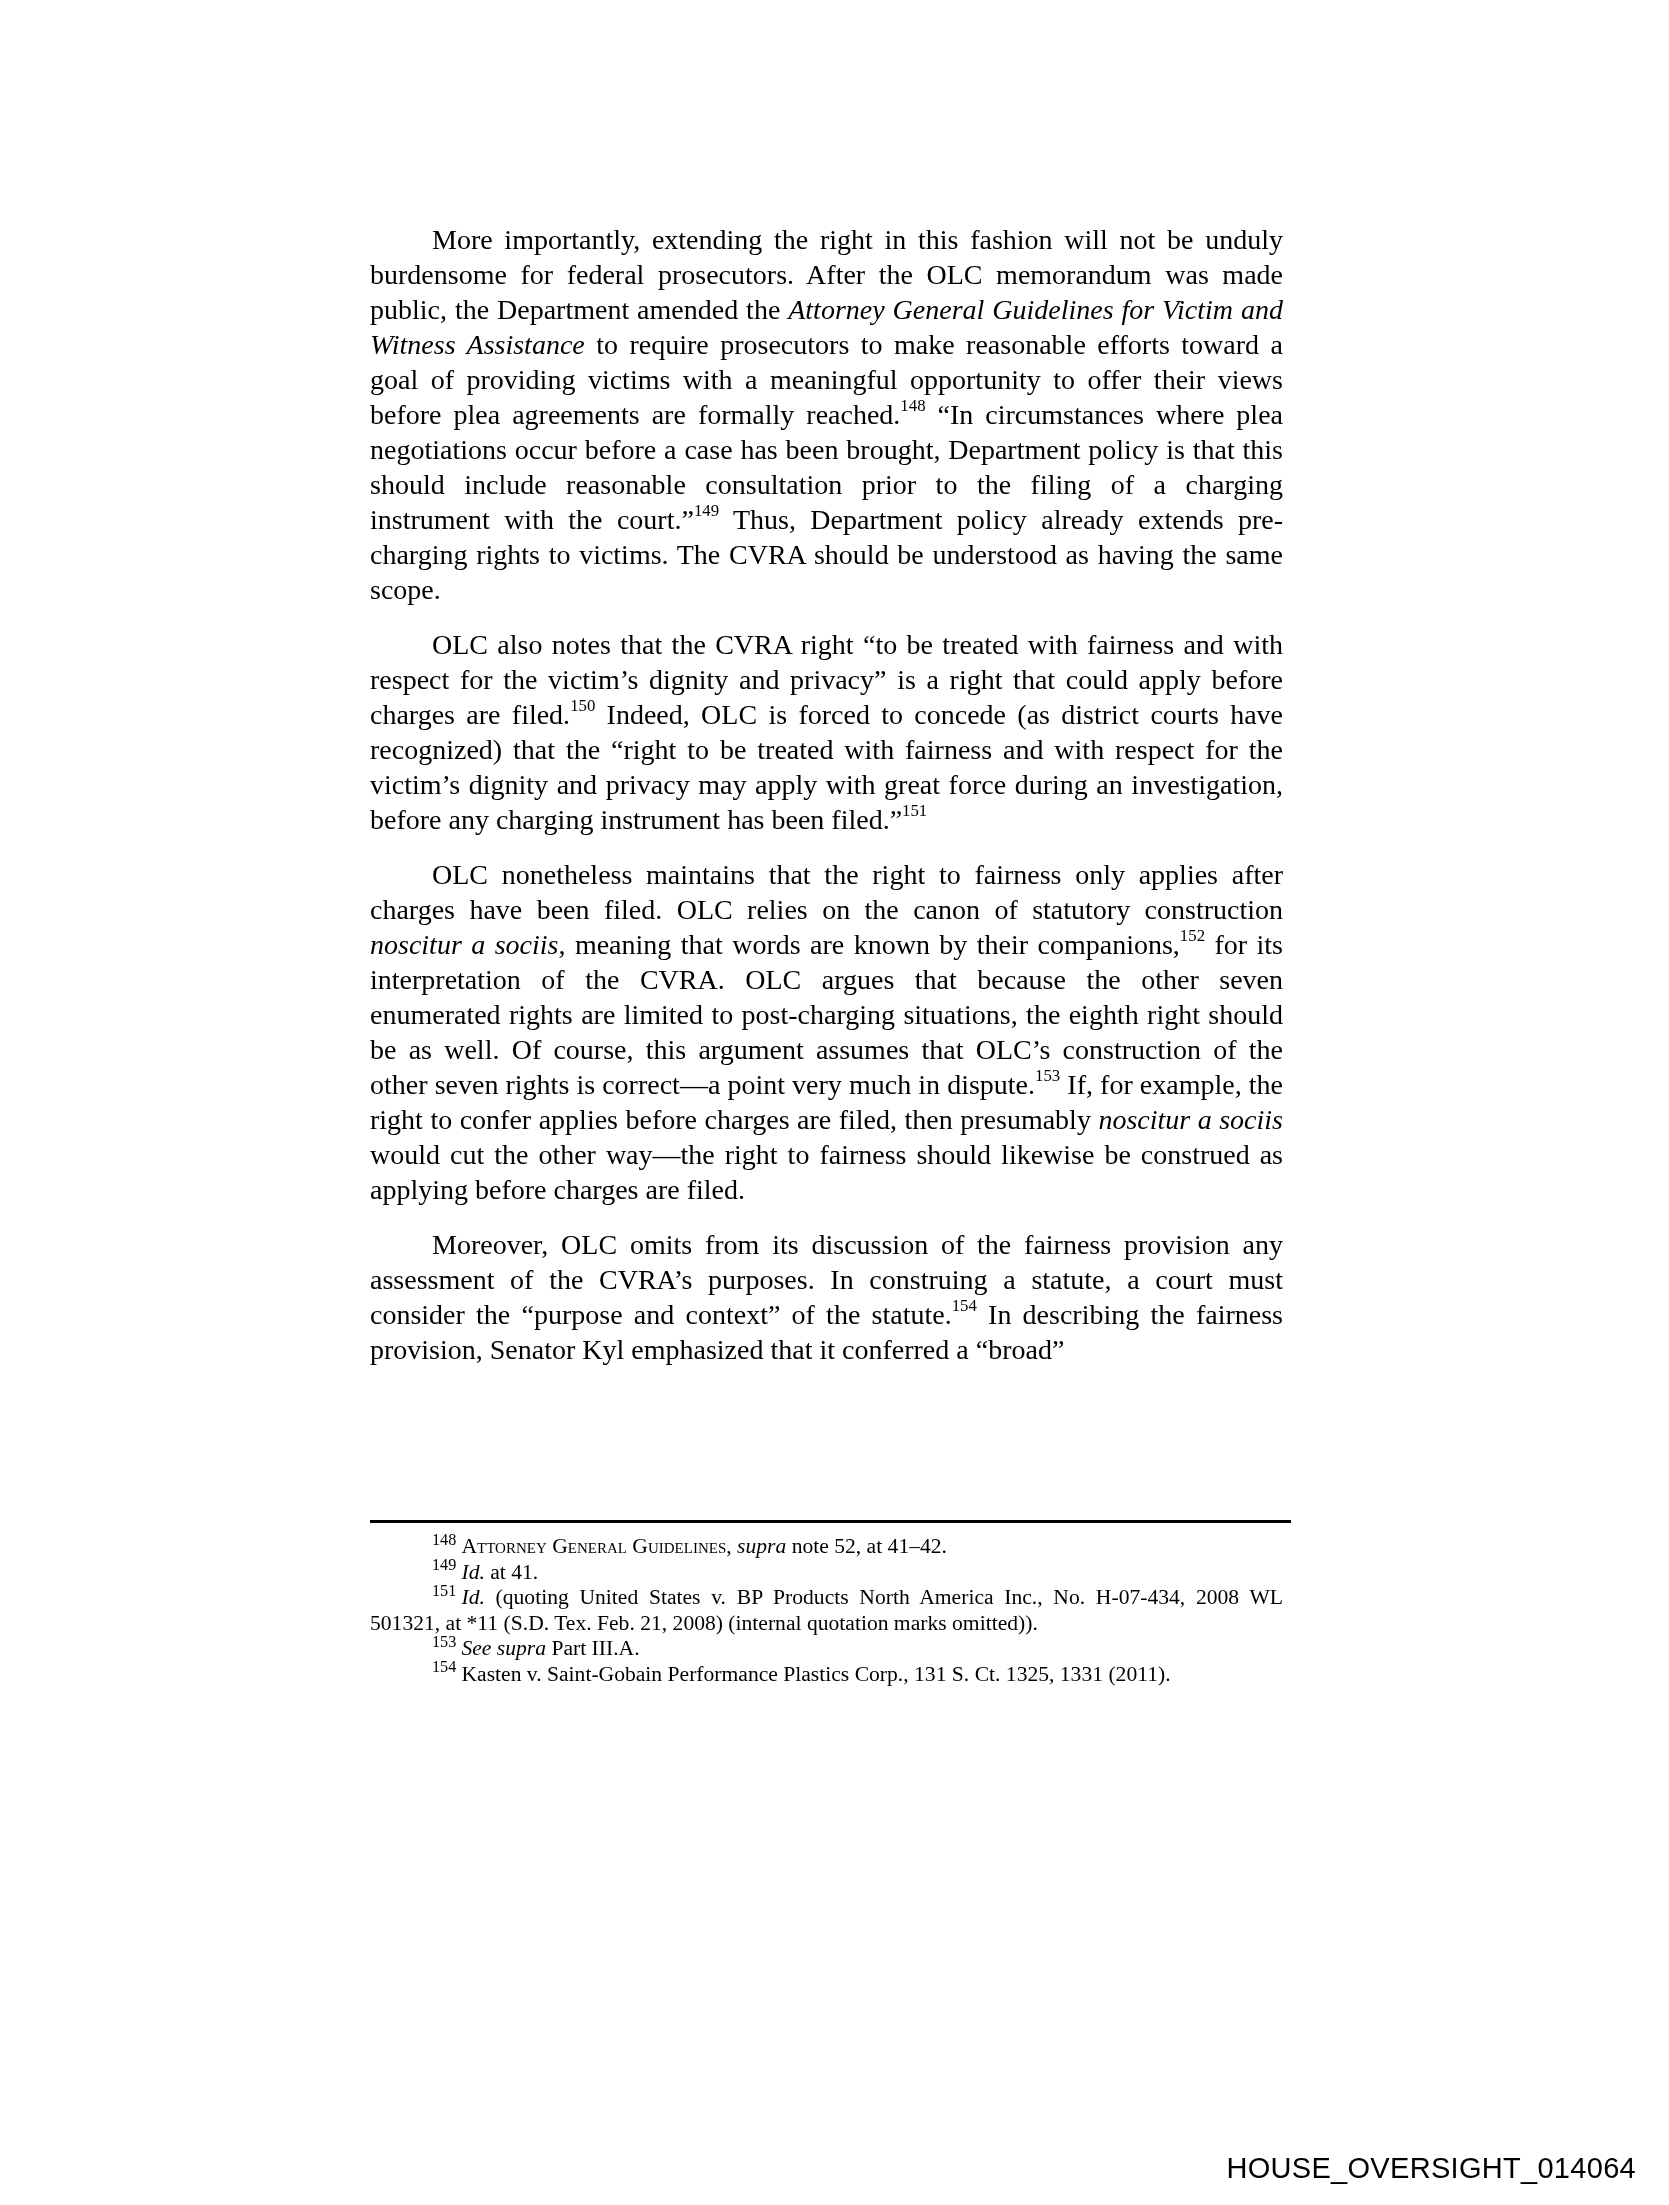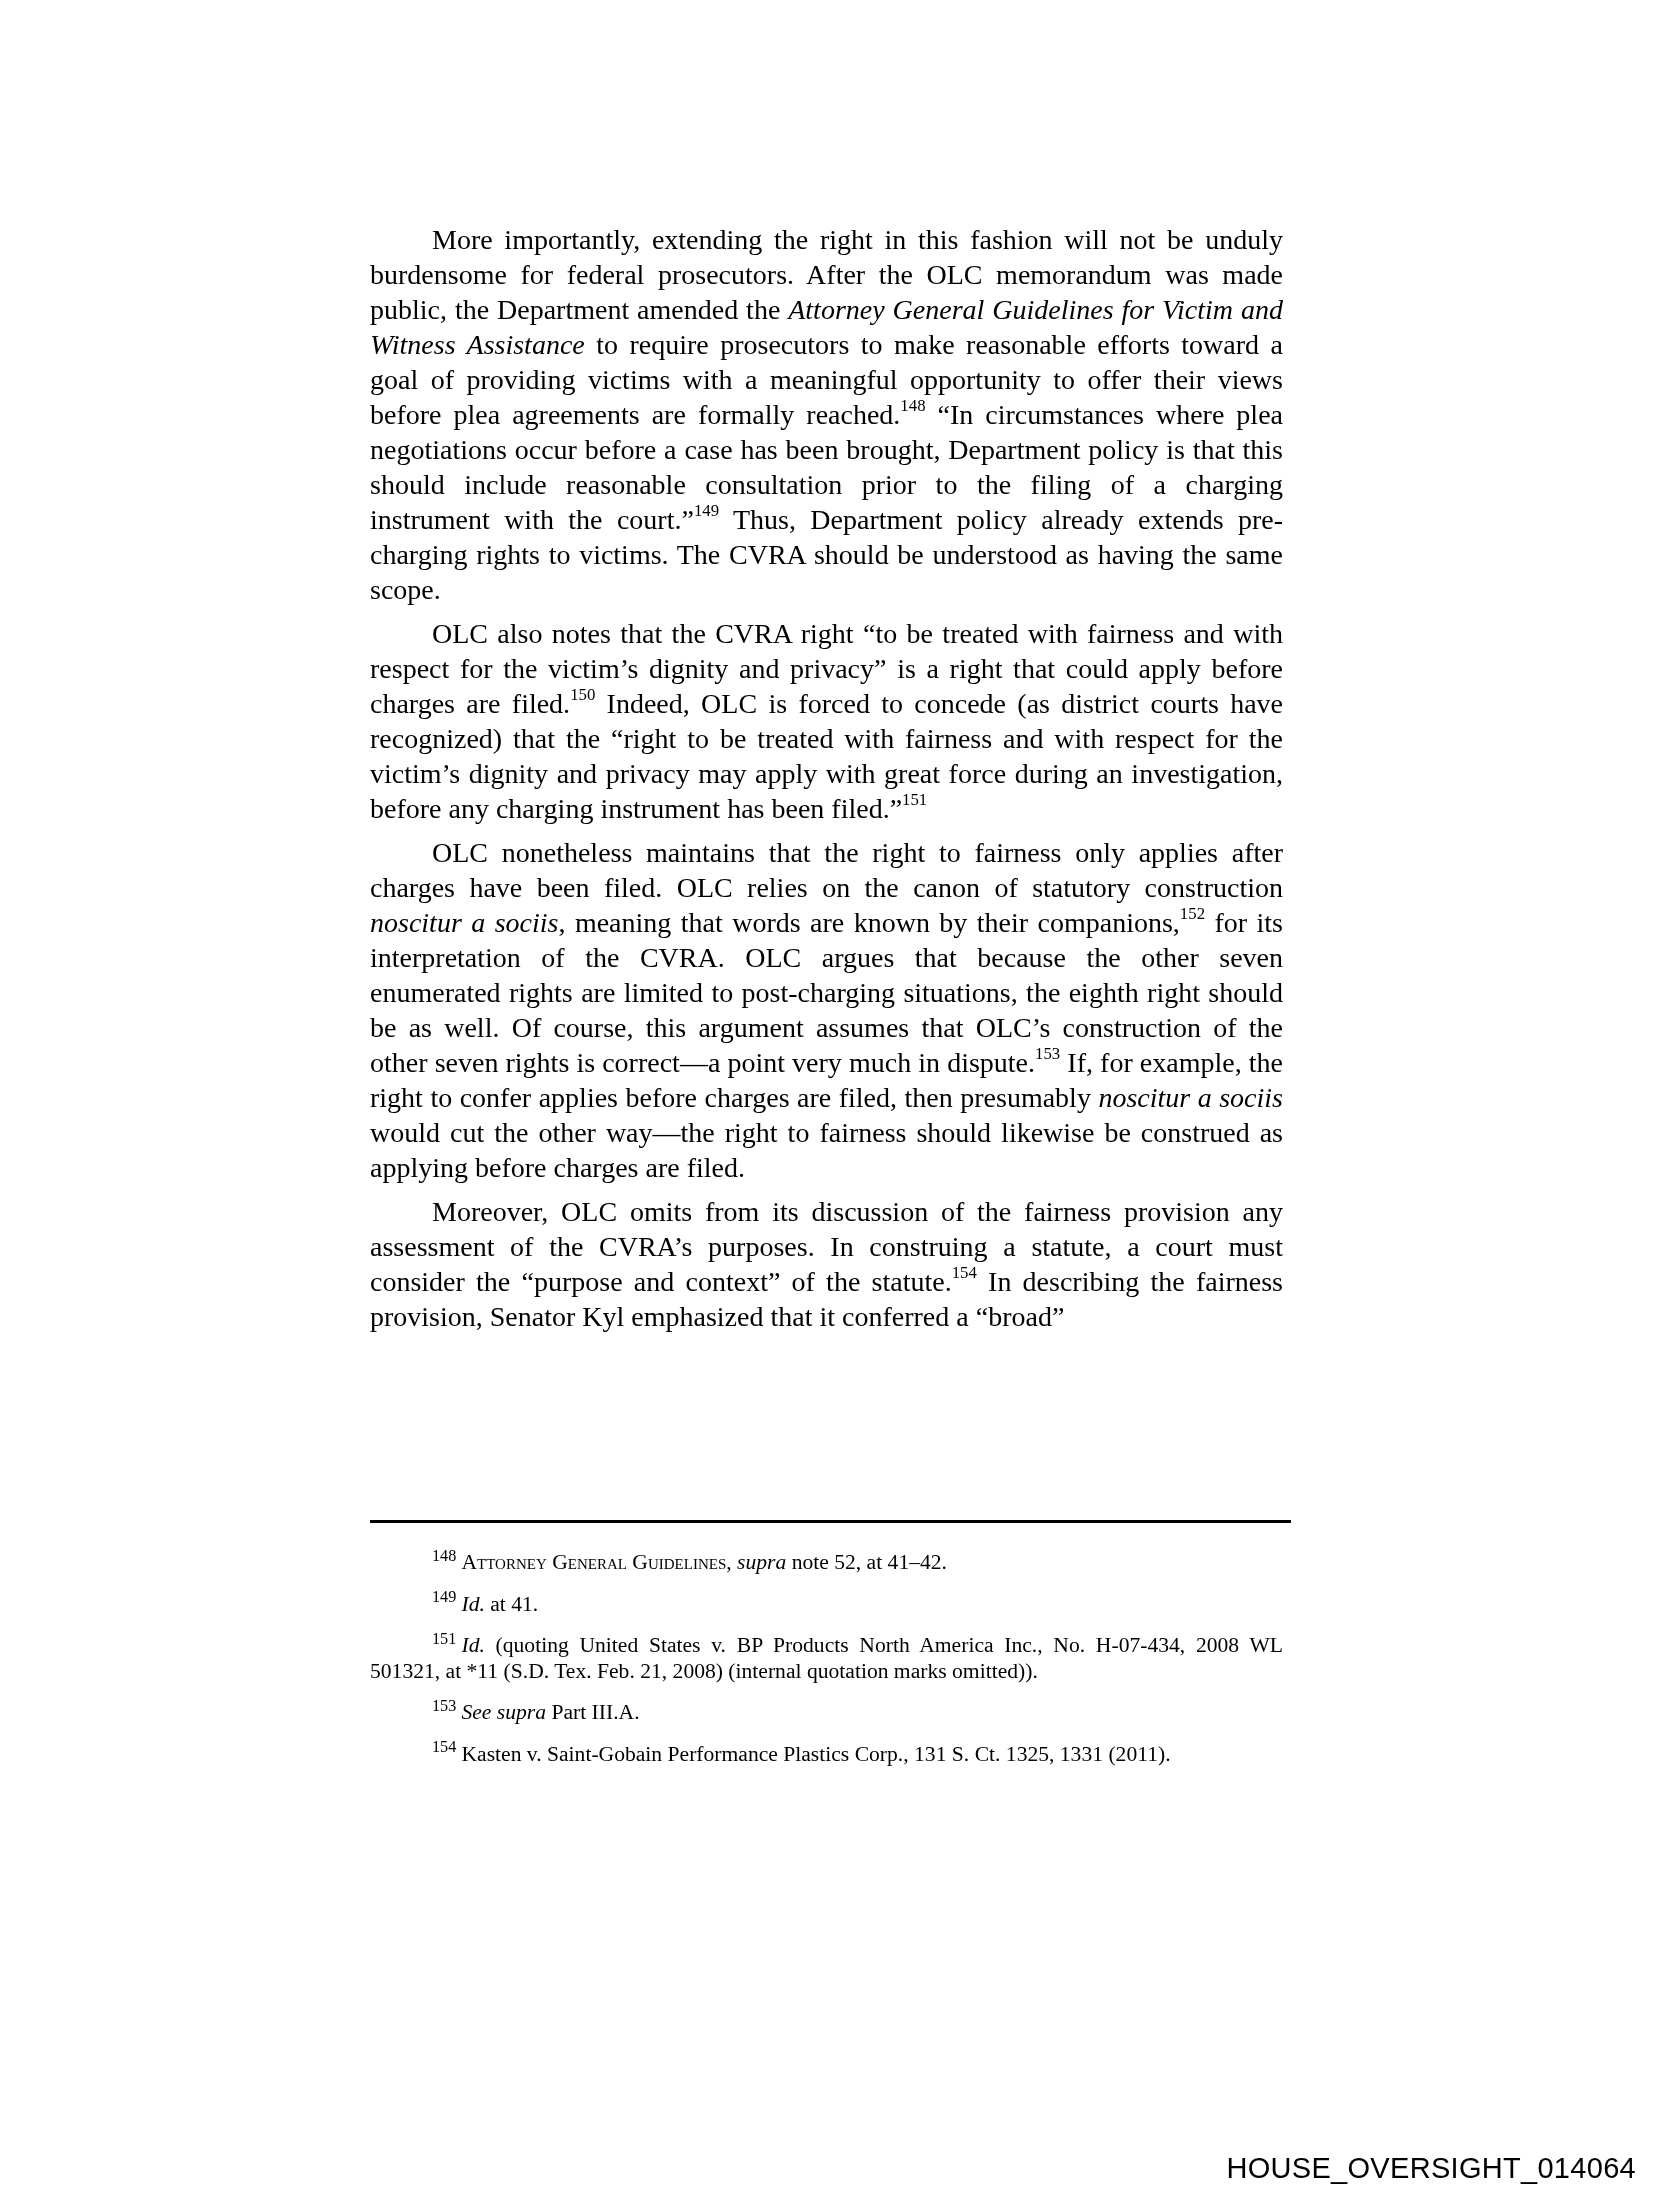--- a/index.html
+++ b/index.html
@@ -49,21 +49,21 @@
     font-size: 28px;
     line-height: 35px;
     text-align: justify;
     hyphens: none;
   }
   .body-text p {
     margin: 0;
     text-indent: 62px;
   }
   .body-text p + p {
-    margin-top: 9px;
+    margin-top: 20px;
   }
   .body-text sup, .footnotes sup {
     font-size: 0.6em;
     line-height: 0;
     vertical-align: 0.75em;
   }
   .it { font-style: italic; }
   .sc { font-variant: small-caps; }
   .footnote-rule {
     position: absolute;
@@ -74,21 +74,21 @@
   }
   .footnotes {
     position: absolute;
     left: 0;
     width: 913px;
     font-size: 21.6px;
     line-height: 25.5px;
     text-align: justify;
   }
   .footnotes p {
-    margin: 16px 0 0px 0;
+    margin: 0 0 0px 0;
     text-indent: 62px;
   }
   .footnotes p.fn sup {
     font-size: 0.75em;
     vertical-align: 0.5em;
     margin-right: 5.2px;
   }
   .bates {
     position: absolute;
     right: 33px;

